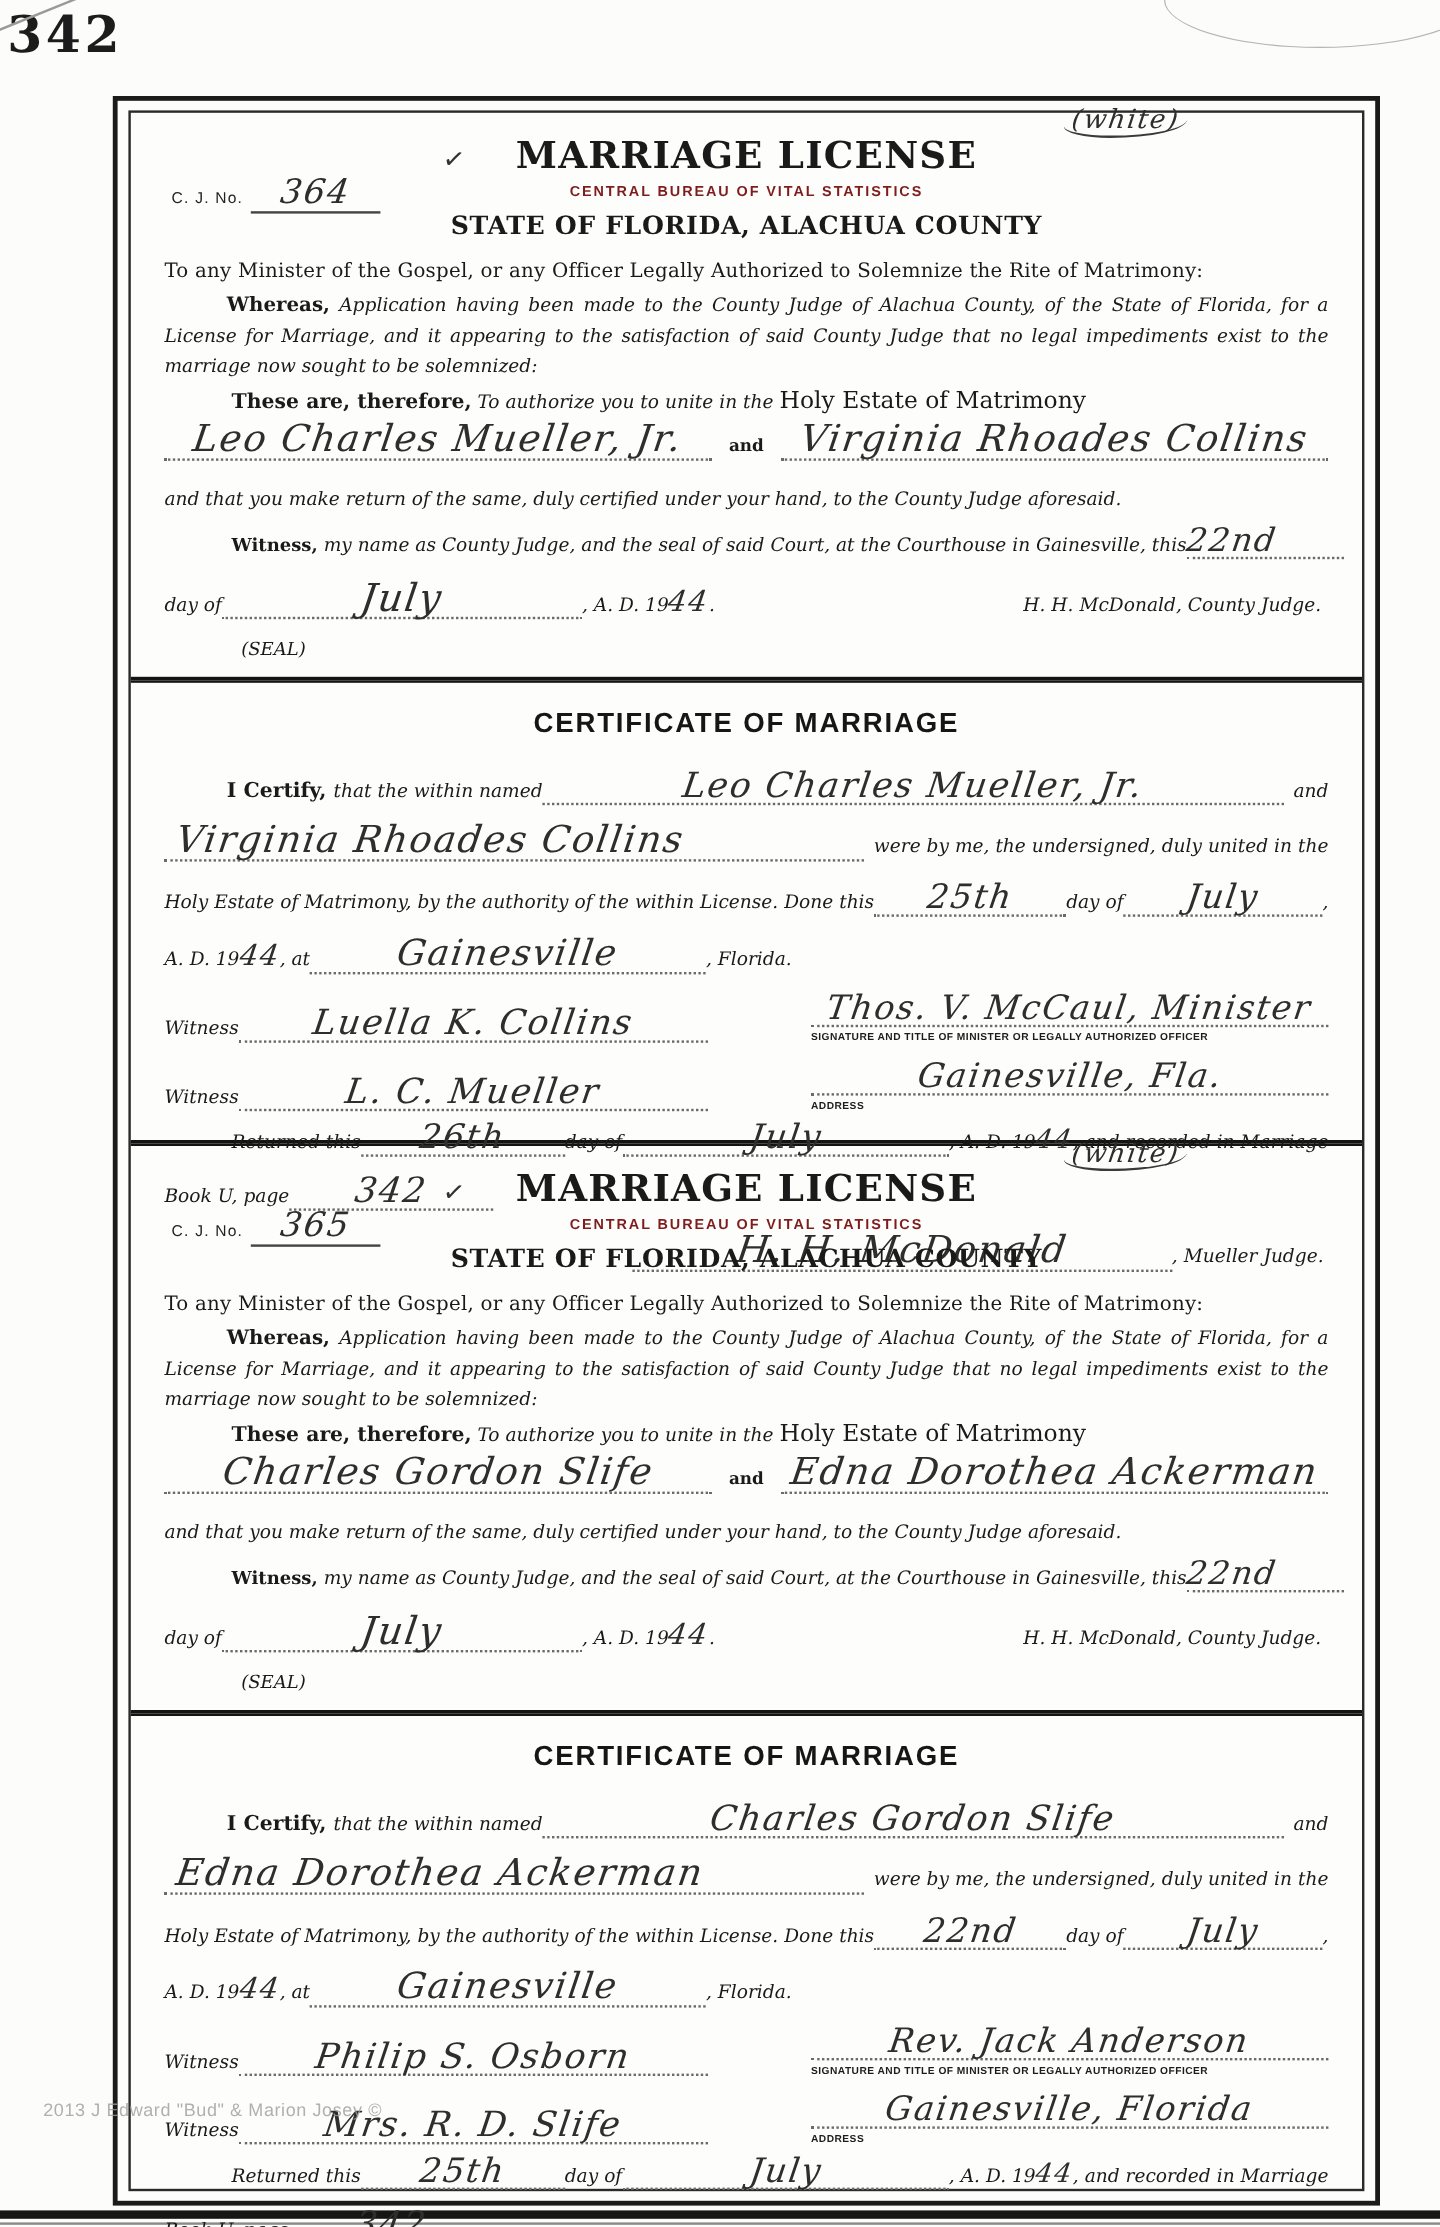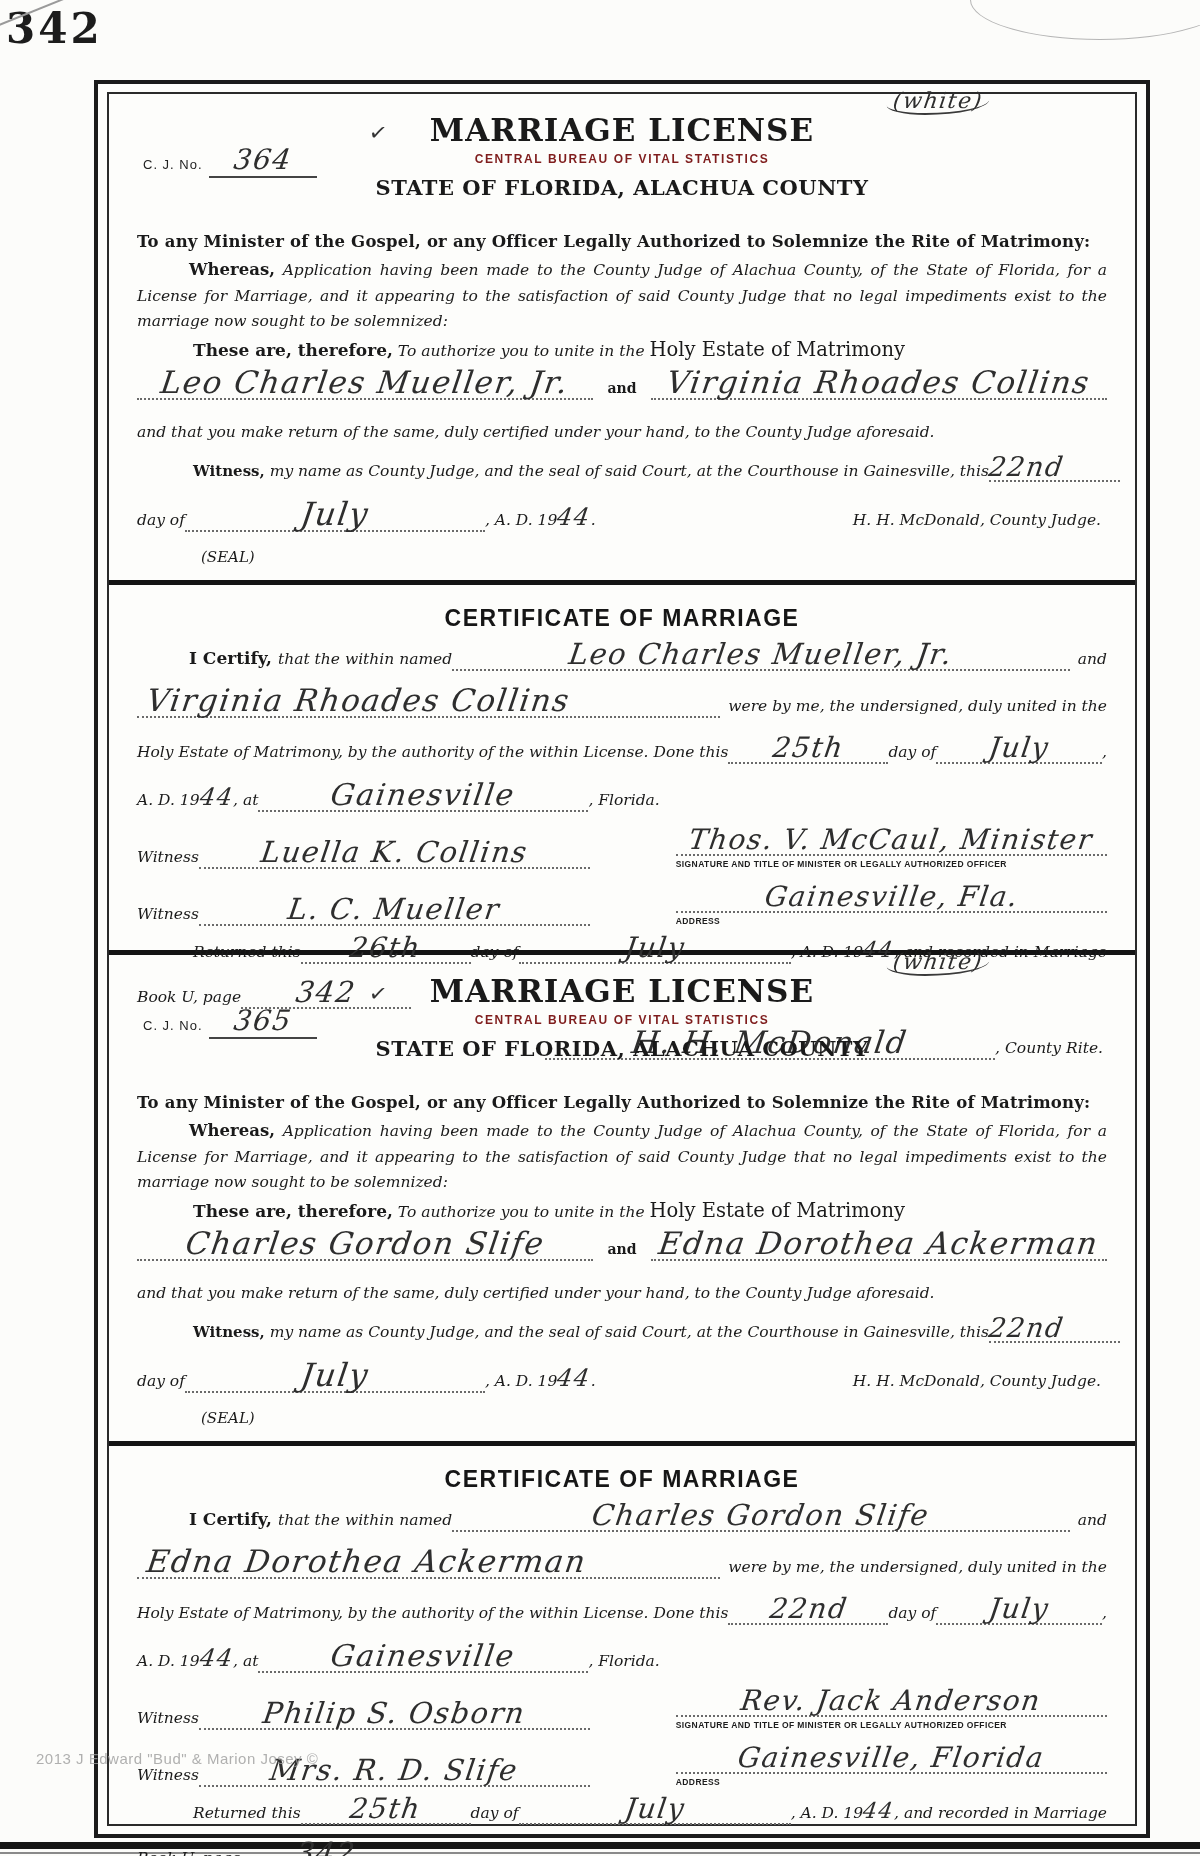--- a/index.html
+++ b/index.html
@@ -59,21 +59,21 @@
   .check { position:absolute; left:232px; top:26px; font-size:22px; color:#333; transform:rotate(8deg); }
   .title-stack { text-align:center; }
   .lic-title { font-size:31px; font-weight:bold; letter-spacing:1px; line-height:1.05; }
   .lic-subtitle { font-family:"Liberation Sans", sans-serif; font-size:12px; font-weight:bold;
     letter-spacing:1.6px; margin-top:5px; color:#7f1d1d; }
   .lic-state { font-size:21px; font-weight:bold; letter-spacing:.5px; margin-top:9px; }
 
   
   .bl { font-weight:bold; }              
   .it { font-style:italic; }
-  .salutation { font-size:16.5px; font-weight:bold; margin:26px 0 6px; letter-spacing:.2px; }
+  .salutation { font-size:16.5px; font-weight:normal; margin:10px 0 6px; letter-spacing:.2px; }
   .para { font-size:15.5px; font-style:italic; line-height:1.62; text-align:justify; }
   .para .bl { font-style:normal; font-size:16.5px; }
   .hw {
     display:inline-block; font-style:italic; color:#2e2e2e;
     transform:skewX(-8deg); letter-spacing:1.5px; white-space:nowrap;
     line-height:1;
   }
   .row { display:flex; align-items:baseline; }
   .fill { flex:1; border-bottom:2px dotted #6a6a6a; text-align:center; }
   .seg { border-bottom:2px dotted #6a6a6a; text-align:center; }
@@ -93,21 +93,21 @@
   .witness-row .hw { font-size:27px; }
   .dayof-row { margin-top:16px; font-size:15.5px; }
   .dayof-row .seg { width:300px; }
   .dayof-row .hw { font-size:32px; }
   .dayof-row .hw.yr { font-size:24px; }
   .judge-printed { margin-left:auto; font-style:italic; font-size:15.5px; padding-right:6px; }
   .seal-line { font-style:italic; font-size:15px; margin:16px 0 0 64px; }
 
   .cert-title { text-align:center; font-family:"Liberation Sans", sans-serif; font-weight:bold;
     font-size:23px; letter-spacing:1.5px; margin-top:20px; color:#161616; }
-  .certify-row { margin-top:8px; padding-left:52px; font-size:15.5px; }
+  .certify-row { margin-top:24px; padding-left:52px; font-size:15.5px; }
   .certify-row .bl { font-size:17px; margin-right:6px; }
   .certify-row .hw { font-size:29px; }
   .bride-row { margin-top:14px; font-size:15.5px; }
   .bride-row .fill { text-align:left; padding-left:10px; }
   .bride-row .hw { font-size:31px; }
   .tail { white-space:nowrap; padding-left:8px; }
   .authority-row { margin-top:16px; font-size:15.5px; }
   .authority-row .seg { width:160px; }
   .authority-row .hw { font-size:28px; }
   .adat-row { margin-top:16px; font-size:15.5px; }
@@ -264,21 +264,21 @@
       <span class="it lbl">, and recorded in Marriage</span>
     </div>
 
     <div class="book-row row">
       <span class="it lbl">Book U, page</span>
       <span class="seg"><span class="hw">342</span></span>
     </div>
 
     <div class="judge-row">
       <span class="sigline"><span class="hw">H. H. McDonald</span></span>
-      <span class="it lbl">, County Rite.</span>
+      <span class="it lbl">, Mueller Judge.</span>
     </div>
   </div>
 
   <div class="lic-divider"></div>
 
   <div class="license second">
     <div class="lic-header">
       <span class="color-note hw">(white)</span>
       <div class="cj">
         <span class="cj-label">C. J. No.</span>

